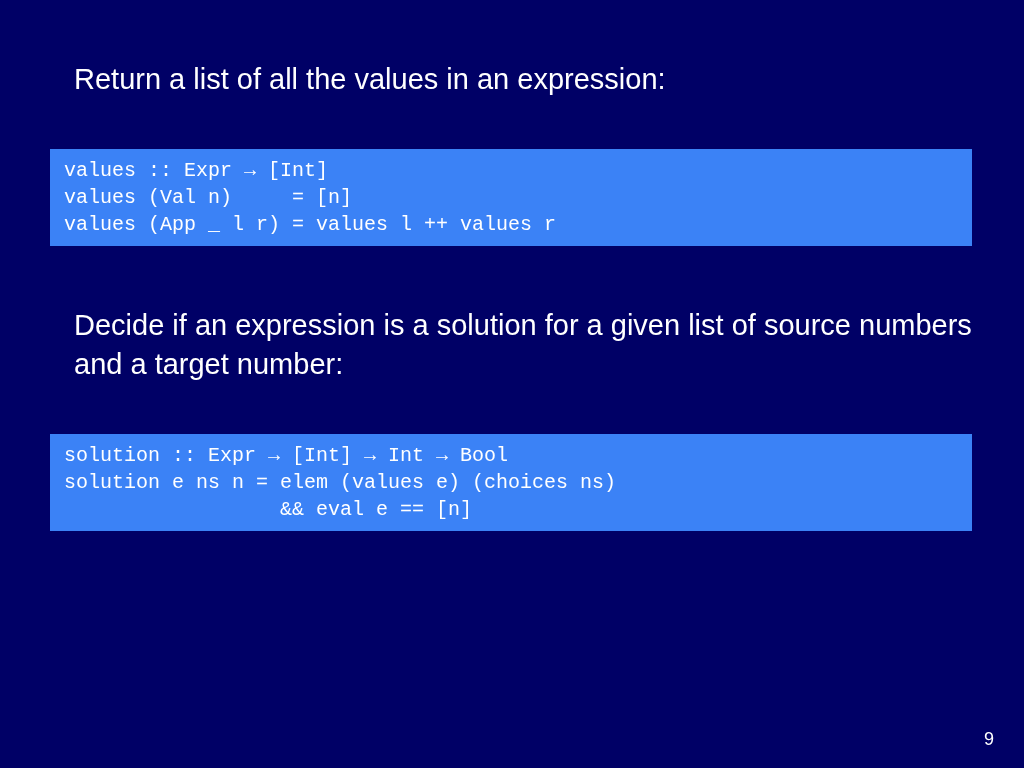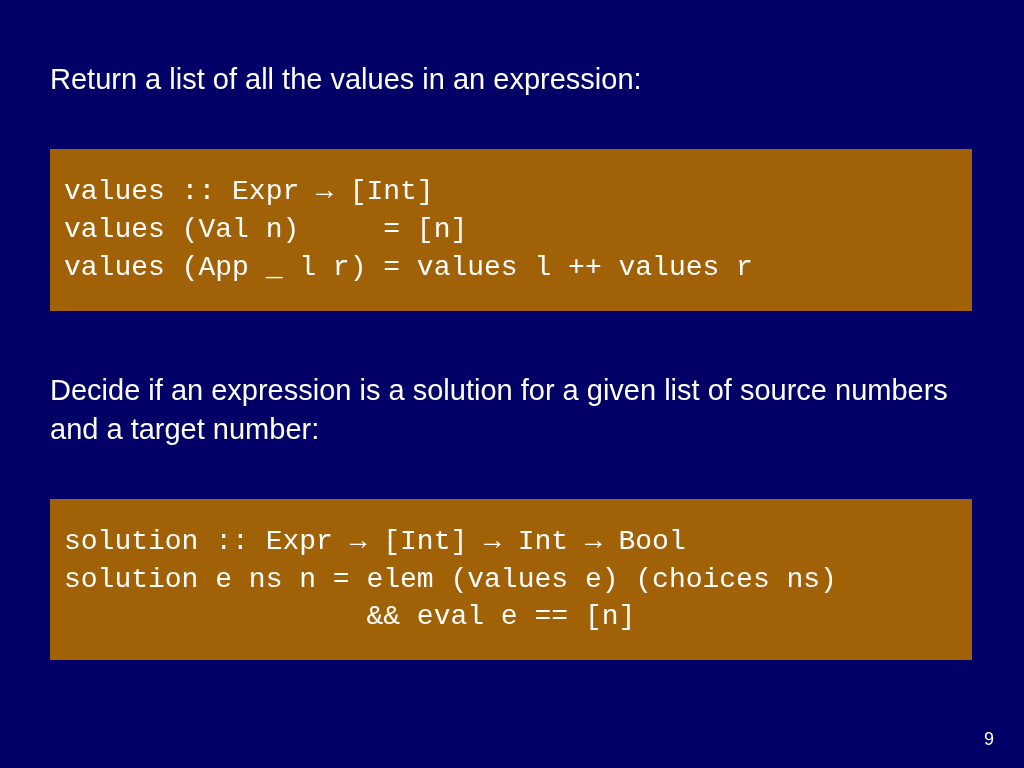--- a/index.html
+++ b/index.html
@@ -8,28 +8,29 @@
     background: #000066;
     color: #ffffff;
     font-family: Verdana, Geneva, sans-serif;
     padding: 60px 50px 0 50px;
     position: relative;
   }
   .desc {
     font-size: 29px;
     line-height: 1.35;
     margin-bottom: 50px;
+    margin-left: 24px;
   }
   .code-block {
-    background: #a16207;
+    background: #3b82f6;
     color: #ffffff;
     font-family: "Courier New", Courier, monospace;
-    font-size: 28px;
+    font-size: 20px;
     line-height: 1.35;
-    padding: 24px 14px;
+    padding: 8px 14px;
     white-space: pre;
     margin-bottom: 60px;
     width: 922px;
   }
   .page-num {
     position: absolute;
     bottom: 18px;
     right: 30px;
     font-size: 18px;
     color: #ffffff;

